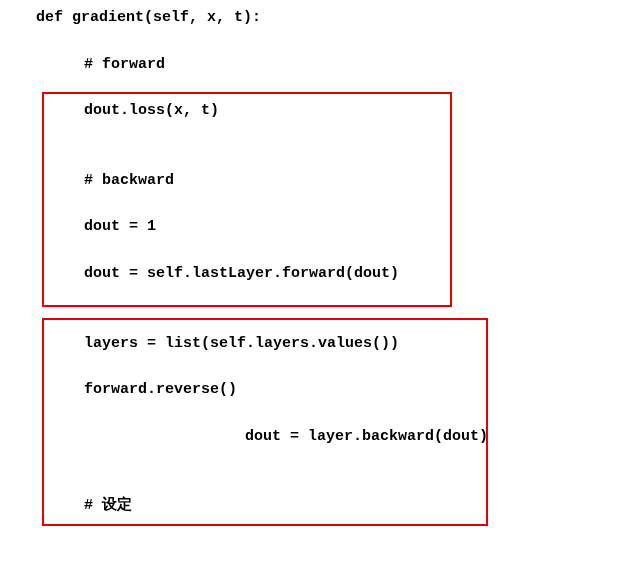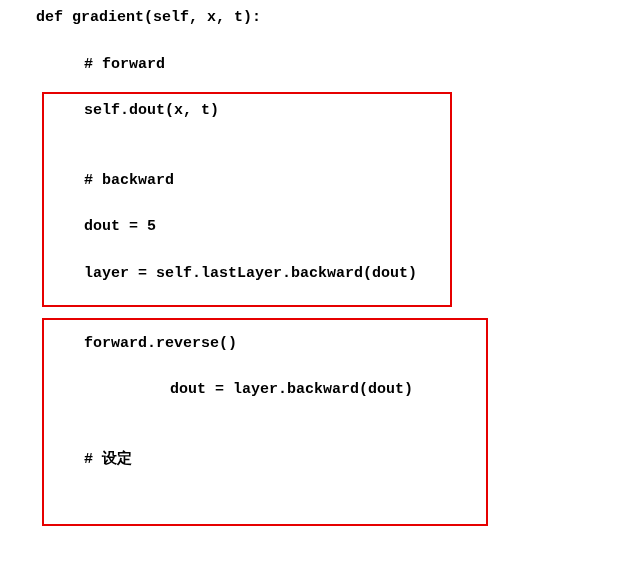--- a/index.html
+++ b/index.html
@@ -23,21 +23,21 @@
   pre {
     margin: 0;
     font-family: inherit;
     white-space: pre;
   }
   .line {
     display: block;
     padding-left: 36px;
   }
   .i1 { padding-left: 72px; margin-left: 12px; }
-  .i3 { padding-left: 170px; }
+  .i3 { padding-left: 170px; text-align: center; }
   .highlight-box {
     position: absolute;
     border: 2px solid #e60000;
     box-sizing: border-box;
   }
   .box1 {
     left: 42px;
     top: 92px;
     width: 410px;
     height: 215px;
@@ -52,26 +52,27 @@
 </head>
 <body>
 
 <div class="page">
 
   <div class="highlight-box box1"></div>
   <div class="highlight-box box2"></div>
 
   <pre><span class="line">def gradient(self, x, t):</span>
 <span class="line i1"># forward</span>
-<span class="line i1">self.dout(x, t)</span>
+<span class="line i1">dout.loss(x, t)</span>
 <span class="line i1"></span>
 <span class="line i1"># backward</span>
-<span class="line i1">dout = 5</span>
-<span class="line i1">layer = self.lastLayer.backward(dout)</span>
+<span class="line i1">dout = 1</span>
+<span class="line i1">dout = self.lastLayer.forward(dout)</span>
 <span class="line i1"></span>
+<span class="line i1">layers = list(self.layers.values())</span>
 <span class="line i1">forward.reverse()</span>
 <span class="line i3">dout = layer.backward(dout)</span>
 <span class="line i1"></span>
 <span class="line i1"># 设定</span>
 
 
 
 
 
 <span class="line i1"></span>

